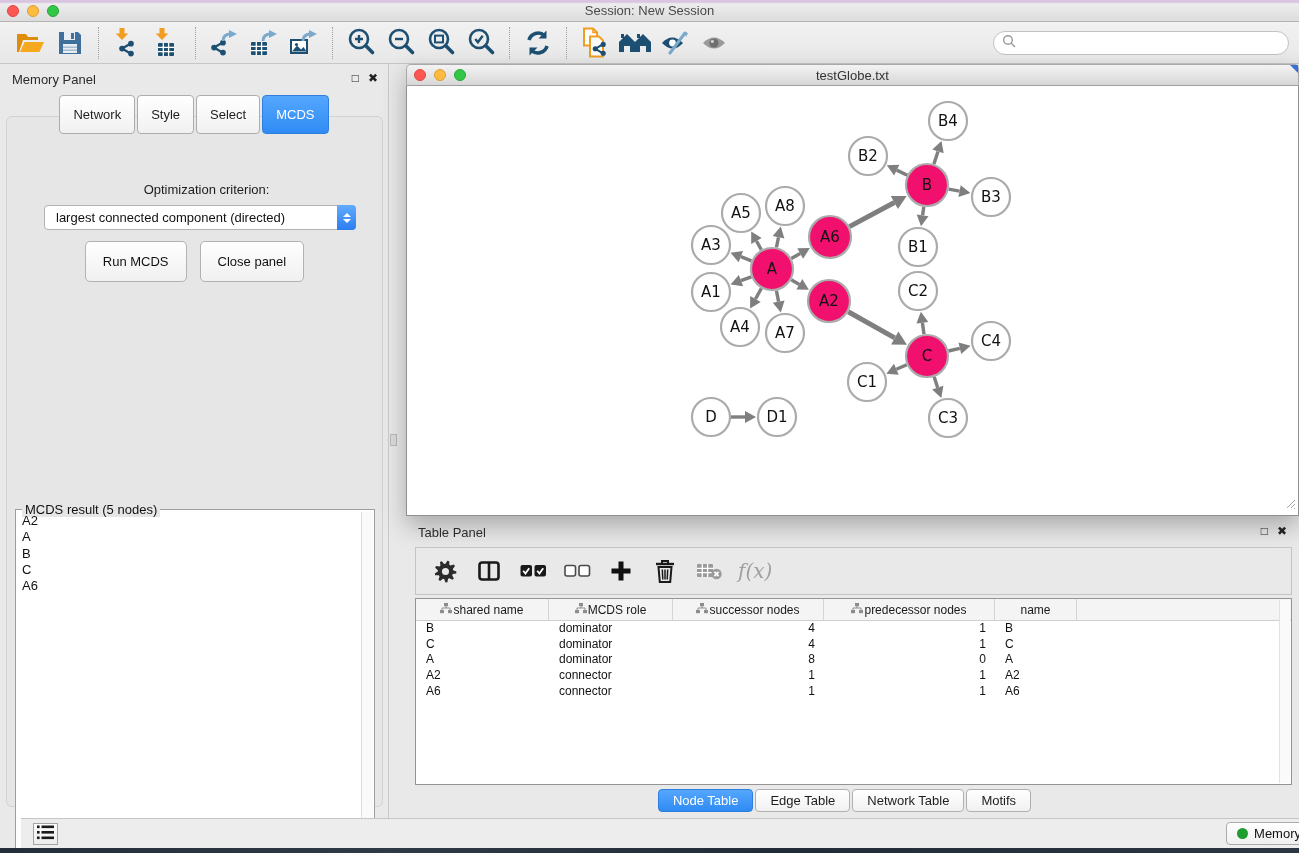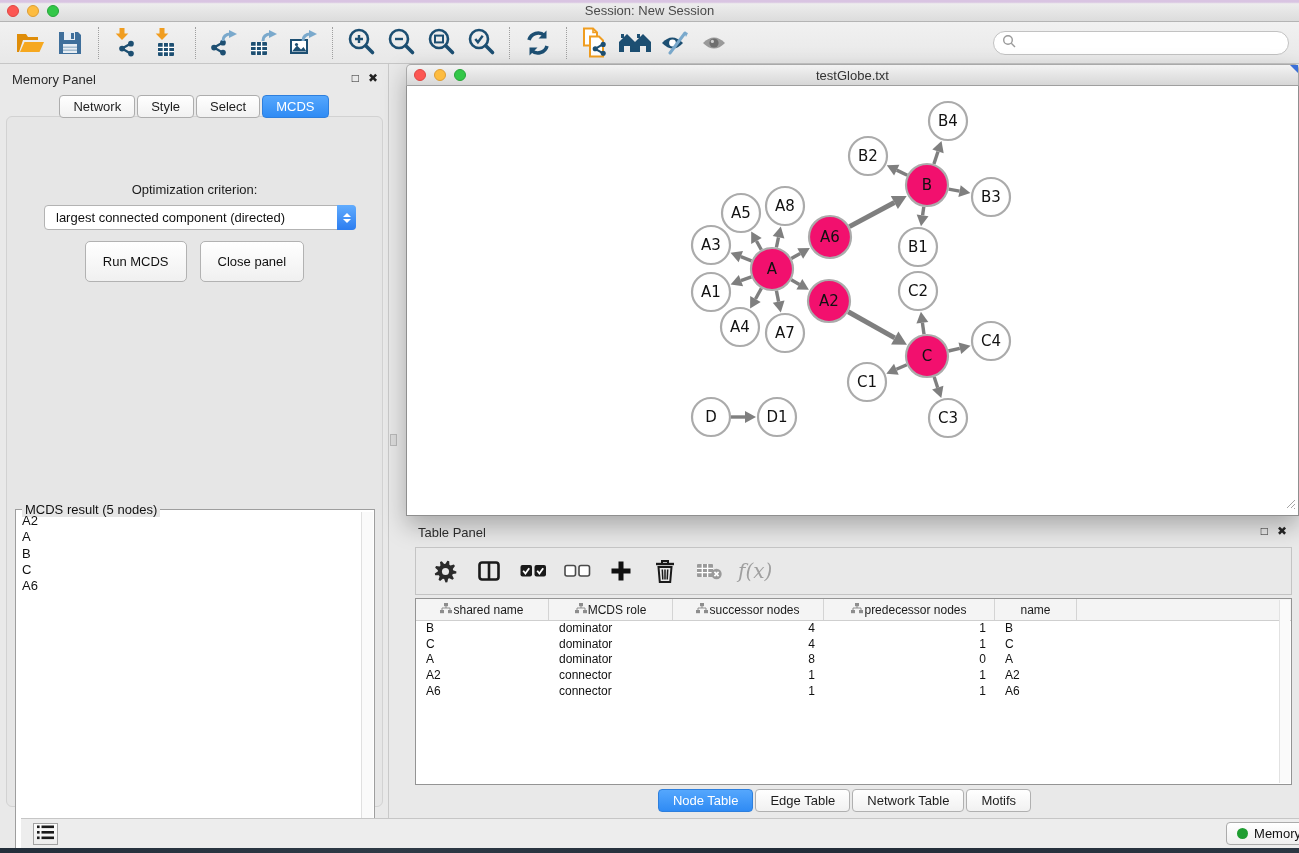--- a/index.html
+++ b/index.html
@@ -29,25 +29,25 @@
     border-radius:12px;display:flex;align-items:center;padding-left:8px;}
   .searchbox input{border:none;outline:none;flex:1;height:20px;font-size:12px;background:transparent;margin-left:4px;}
   
   .control-panel{position:absolute;left:0;top:64px;width:389px;height:754px;background:#e9e9e9;border-right:1px solid #c9c9c9;}
   .cp-head{position:absolute;left:12px;top:8px;font-size:13px;color:#2b2b2b;}
   .panel-ctl{position:absolute;top:7px;display:flex;gap:9px;font-size:12px;color:#222;}
   .control-panel .panel-ctl{right:10px;}
   .pc-btn{cursor:default;}
   .cp-tabs{position:absolute;left:0;top:31px;width:100%;display:flex;justify-content:center;gap:2px;}
   .cp-tab{font-size:13px;color:#1d1d1d;background:linear-gradient(#ffffff,#f1f1f1);
-    border:1px solid #adadad;border-radius:4px;padding:3px 13px;}
+    border:1px solid #adadad;border-radius:4px;padding:11px 13px;}
   .cp-tab.active{background:linear-gradient(#55a7fd,#2f8bf4);border-color:#2e7fdd;color:#fff;}
   .cp-body{position:absolute;left:6px;top:52px;width:377px;height:691px;background:#e6e6e6;
     border:1px solid #d2d2d2;border-radius:6px;}
-  .opt-label{position:absolute;left:0;width:100%;top:65px;text-align:center;font-size:13px;color:#1c1c1c;}
+  .opt-label{position:absolute;left:12px;width:100%;top:65px;text-align:center;font-size:13px;color:#1c1c1c;}
   .opt-select{position:absolute;left:37px;top:88px;width:312px;height:25px;background:#fff;
     border:1px solid #b3b3b3;border-radius:4px;display:flex;align-items:center;}
   .opt-select .val{flex:1;font-size:13px;color:#111;padding-left:11px;white-space:nowrap;overflow:hidden;}
   .opt-select .stepper{width:19px;height:25px;margin:-1px -1px -1px 0;border-radius:0 4px 4px 0;
     background:linear-gradient(#61acfe,#2c7df0);display:flex;flex-direction:column;align-items:center;justify-content:center;gap:2px;}
   .stepper .chv{width:0;height:0;border-left:4px solid transparent;border-right:4px solid transparent;}
   .chv.up{border-bottom:4px solid #fff;}
   .chv.down{border-top:4px solid #fff;}
   .cp-buttons{position:absolute;left:0;top:124px;width:100%;display:flex;justify-content:center;gap:13px;}
   .btn{font-size:13px;color:#111;background:linear-gradient(#ffffff,#f0f0f0);

